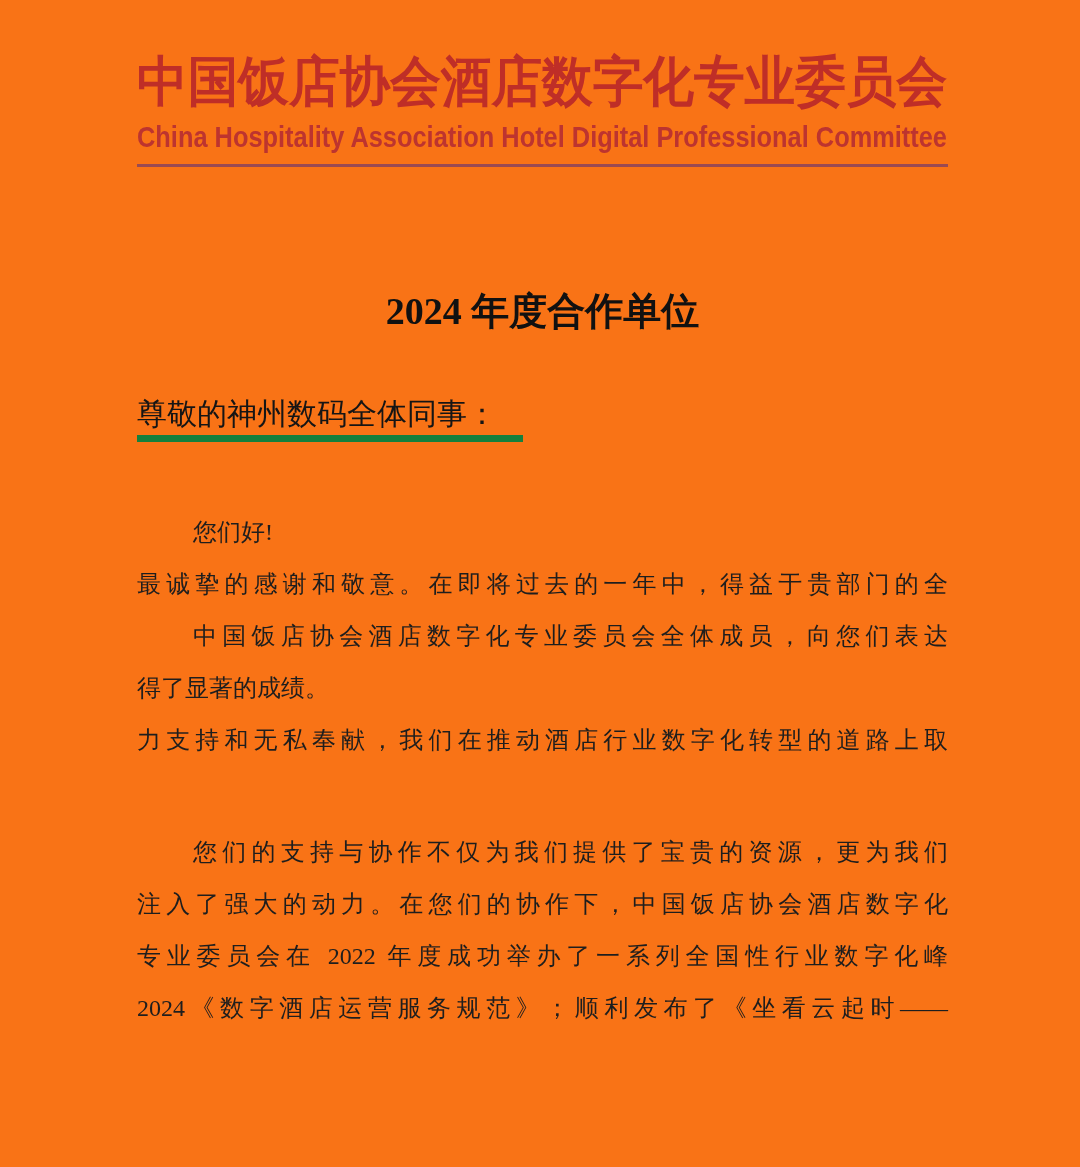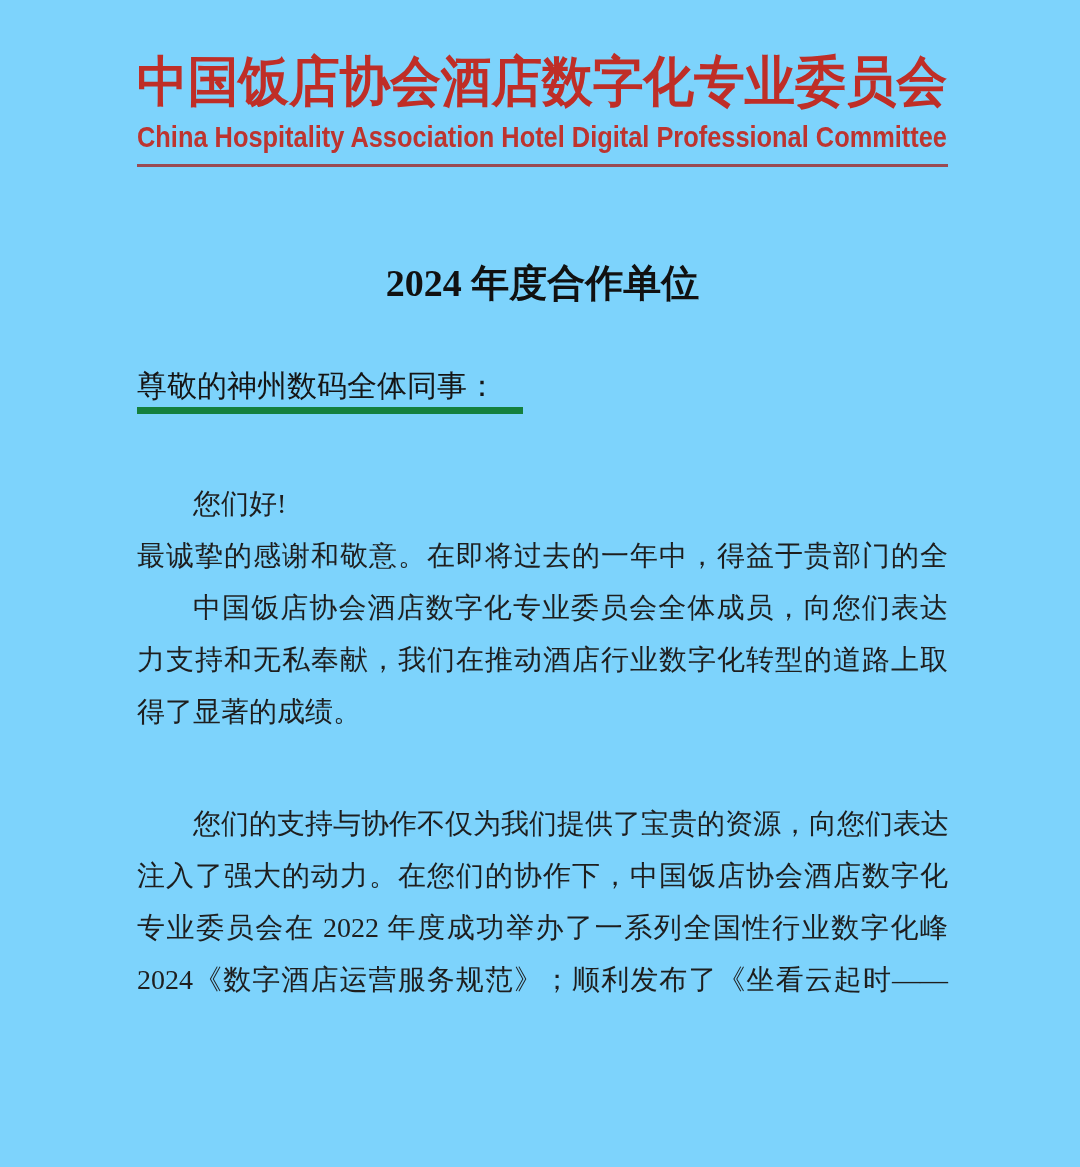--- a/index.html
+++ b/index.html
@@ -1,20 +1,20 @@
 <!DOCTYPE html>
 <html><head>
 <meta charset="utf-8">
 <style>
   html, body { margin: 0; padding: 0; background: #ffffff; }
   .page {
     position: relative;
     width: 1080px;
     height: 1167px;
-    background: #7dd3fc;
+    background: #f97316;
     overflow: hidden;
     font-family: "Liberation Serif", "DejaVu Serif", serif;
     color: #1e1e1e;
   }
   .content {
     padding-left: 137px;
     padding-right: 132px; 
   }
   
   .hdr-cn-svg { display: block; margin-top: 48px; }
@@ -31,21 +31,21 @@
     font-size: 30px;
     fill: #bd342f;
   }
   .hdr-divider {
     margin-top: 8px;
     height: 3px;
     background: #9a4a52;
   }
   
   .letter-title {
-    margin-top: 88px;
+    margin-top: 116px;
     text-align: center;
     font-weight: bold;
     font-size: 38px;
     line-height: 56px;
     color: #111111;
   }
   
   .salutation {
     margin-top: 58px;
     font-size: 30px;
@@ -54,21 +54,21 @@
   }
   .salutation .underlined {
     display: inline-block;
     padding-bottom: 4px;
     padding-right: 26px;
     border-bottom: 7px solid #15803d;
   }
   
   .body-text { margin-top: 64px; }
   .line {
-    font-size: 28px;
+    font-size: 24px;
     line-height: 52px;
     white-space: nowrap;
     text-align: justify;
     text-align-last: justify;
     color: #1e1e1e;
   }
   .line.indent { text-indent: 56px; }
   .line.plain { text-align-last: left; white-space: normal; }
   .para2 { margin-top: 60px; }
 </style>
@@ -96,26 +96,26 @@
       <span class="underlined">尊敬的神州数码全体同事：</span>
     </div>
 
     <div class="body-text">
 
       <div class="line plain indent">您们好!</div>
 
       <div class="para1">
         <div class="line">最诚挚的感谢和敬意。在即将过去的一年中，得益于贵部门的全</div>
         <div class="line indent">中国饭店协会酒店数字化专业委员会全体成员，向您们表达</div>
+        <div class="line plain">得了显著的成绩。</div>
         <div class="line">力支持和无私奉献，我们在推动酒店行业数字化转型的道路上取</div>
-        <div class="line plain">得了显著的成绩。</div>
       </div>
 
       <div class="para2">
-        <div class="line indent">您们的支持与协作不仅为我们提供了宝贵的资源，向您们表达</div>
+        <div class="line indent">您们的支持与协作不仅为我们提供了宝贵的资源，更为我们</div>
         <div class="line">注入了强大的动力。在您们的协作下，中国饭店协会酒店数字化</div>
         <div class="line">专业委员会在 2022 年度成功举办了一系列全国性行业数字化峰</div>
         <div class="line">2024《数字酒店运营服务规范》；顺利发布了《坐看云起时——</div>
       </div>
 
     </div>
   </div>
 </div>
 
 </body></html>

